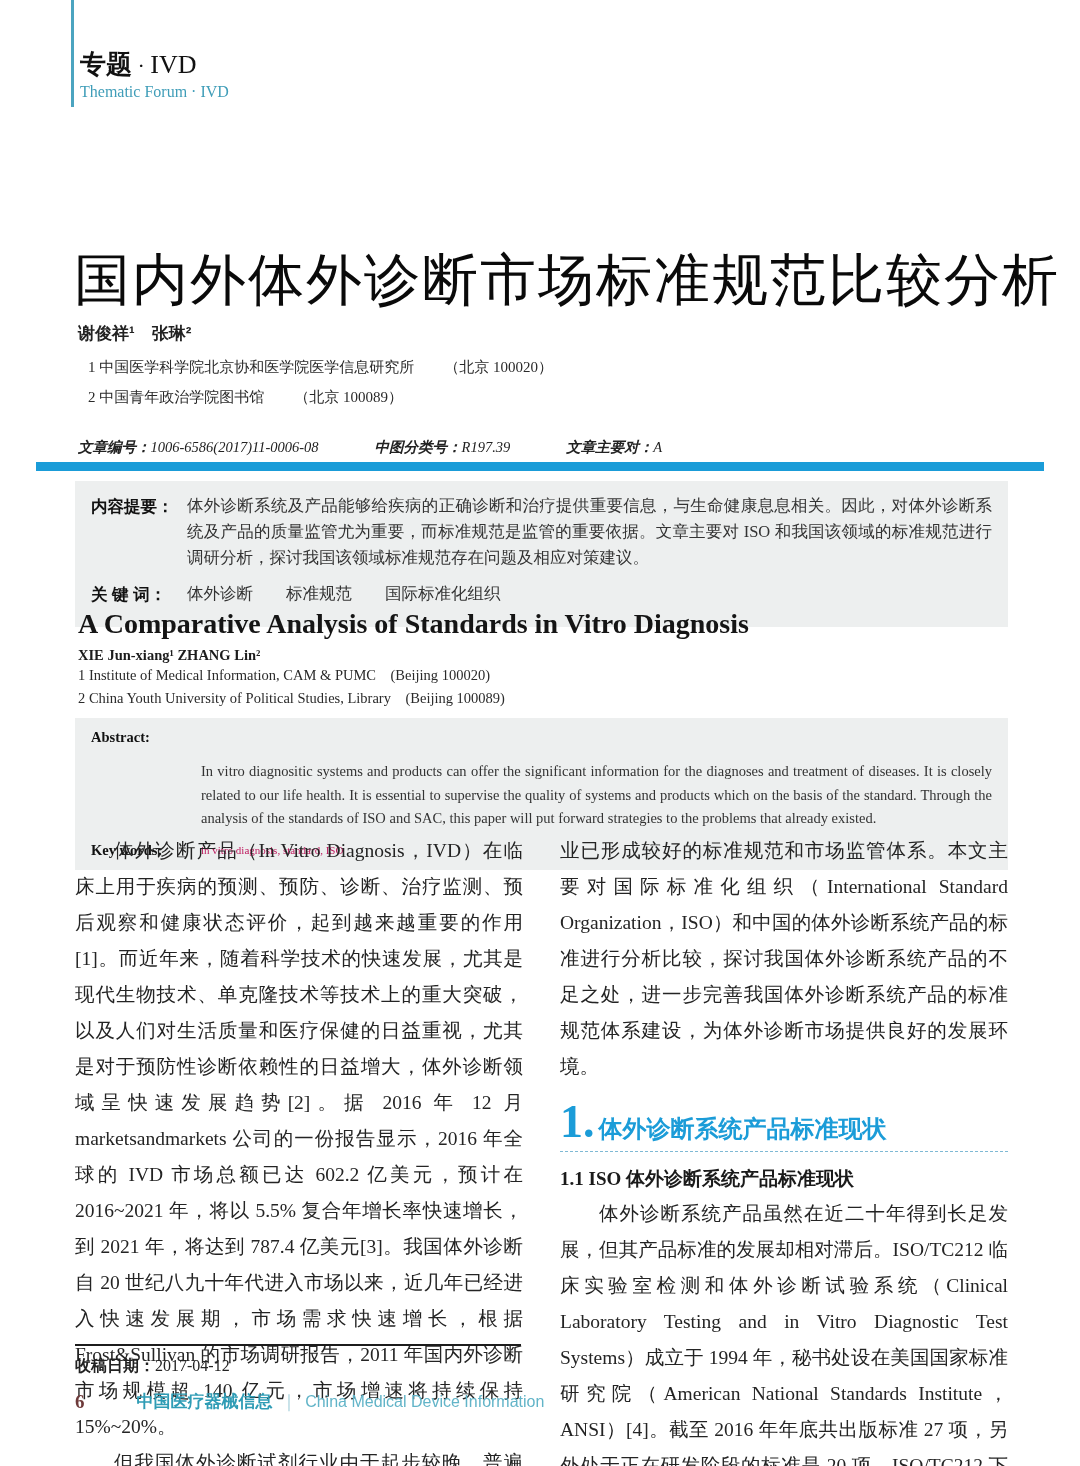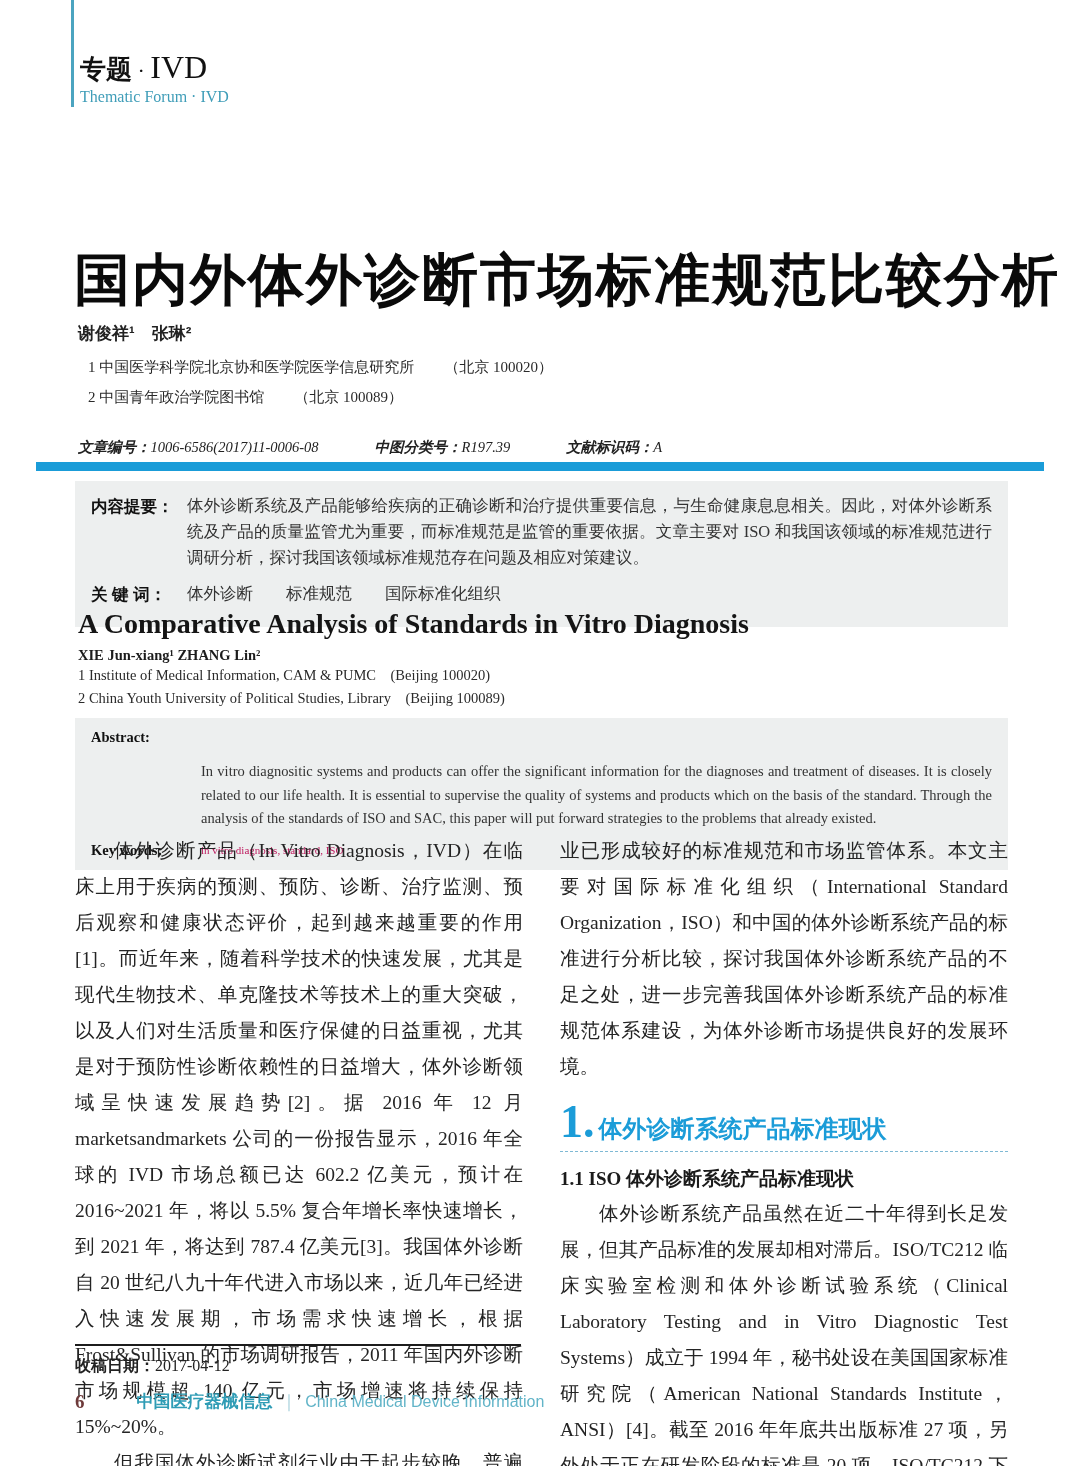--- a/index.html
+++ b/index.html
@@ -5,25 +5,25 @@
   html,body{margin:0;padding:0;}
   body{
     width:1080px;height:1466px;position:relative;background:#ffffff;
     font-family:"Liberation Serif", serif;color:#1f1f1f;overflow:hidden;
   }
   
   .vline{position:absolute;left:71px;top:0;width:3px;height:107px;background:#4ba4c0;}
   .masthead{position:absolute;left:80px;top:50px;line-height:1.1;}
   .m-cn{font-family:"Liberation Sans",sans-serif;font-weight:900;font-size:26px;color:#111;}
   .m-dot{font-size:22px;color:#111;}
-  .m-ivd{font-family:"Liberation Serif",serif;font-size:32px;color:#111;margin-top:36px;}
+  .m-ivd{font-family:"Liberation Serif",serif;font-size:26px;color:#111;margin-top:36px;}
   .m-sub{font-family:"Liberation Serif",serif;font-size:16px;color:#3f9db8;margin-top:3px;}
 
   .title{position:absolute;left:74px;top:243px;width:950px;
-    font-family:"Liberation Sans",sans-serif;font-weight:700;font-size:56px;
+    font-family:"Liberation Sans",sans-serif;font-weight:400;font-size:56px;
     letter-spacing:2px;color:#0a0a0a;white-space:nowrap;}
   .authors{position:absolute;left:78px;top:322px;font-size:17px;font-weight:600;
     font-family:"Liberation Sans",sans-serif;color:#222;}
   .affils{position:absolute;left:88px;top:352px;font-size:15px;line-height:30px;color:#2a2a2a;}
 
   .metaline{position:absolute;left:78px;top:438px;font-size:14.5px;color:#222;
     display:flex;gap:56px;font-style:italic;}
   .metaline b{font-weight:700;}
 
   .bluebar{position:absolute;left:36px;top:462px;width:1008px;height:9px;background:#1a9cd8;}
@@ -90,21 +90,21 @@
 <div class="authors">谢俊祥¹　张琳²</div>
 
 <div class="affils">
   <div>1 中国医学科学院北京协和医学院医学信息研究所　　（北京 100020）</div>
   <div>2 中国青年政治学院图书馆　　（北京 100089）</div>
 </div>
 
 <div class="metaline">
   <span><b>文章编号：</b><span>1006-6586(2017)11-0006-08</span></span>
   <span><b>中图分类号：</b><span>R197.39</span></span>
-  <span><b>文献标识码：</b><span>A</span></span>
+  <span><b>文章主要对：</b><span>A</span></span>
 </div>
 
 <div class="bluebar"></div>
 
 <div class="graybox box-cn">
   <div class="row">
     <div class="lbl-cn">内容提要：</div>
     <div class="abs-cn">体外诊断系统及产品能够给疾病的正确诊断和治疗提供重要信息，与生命健康息息相关。因此，对体外诊断系统及产品的质量监管尤为重要，而标准规范是监管的重要依据。文章主要对 ISO 和我国该领域的标准规范进行调研分析，探讨我国该领域标准规范存在问题及相应对策建议。</div>
   </div>
   <div class="row kw-row">

